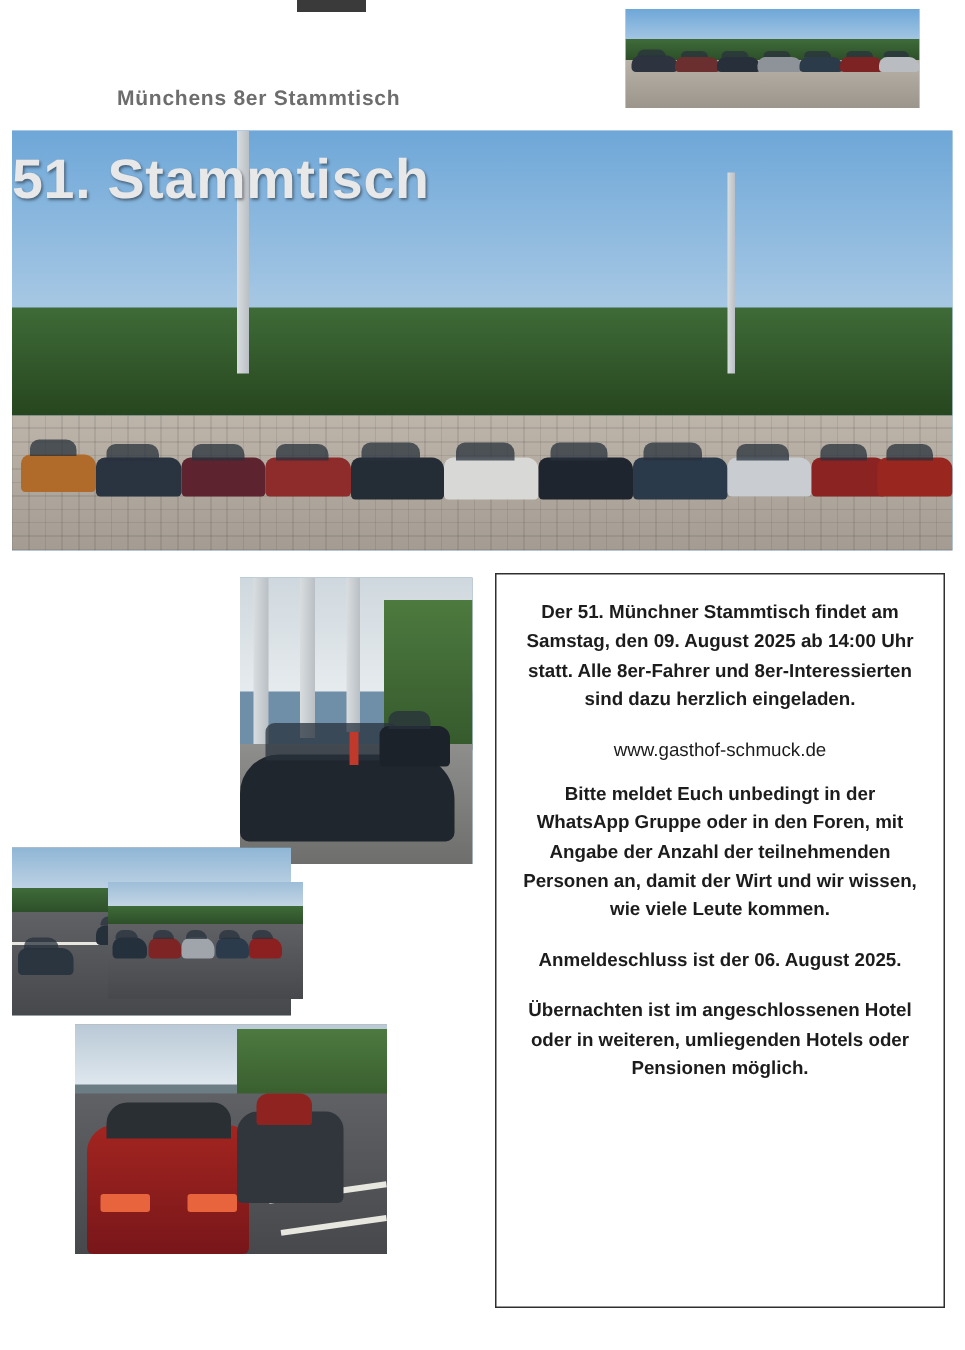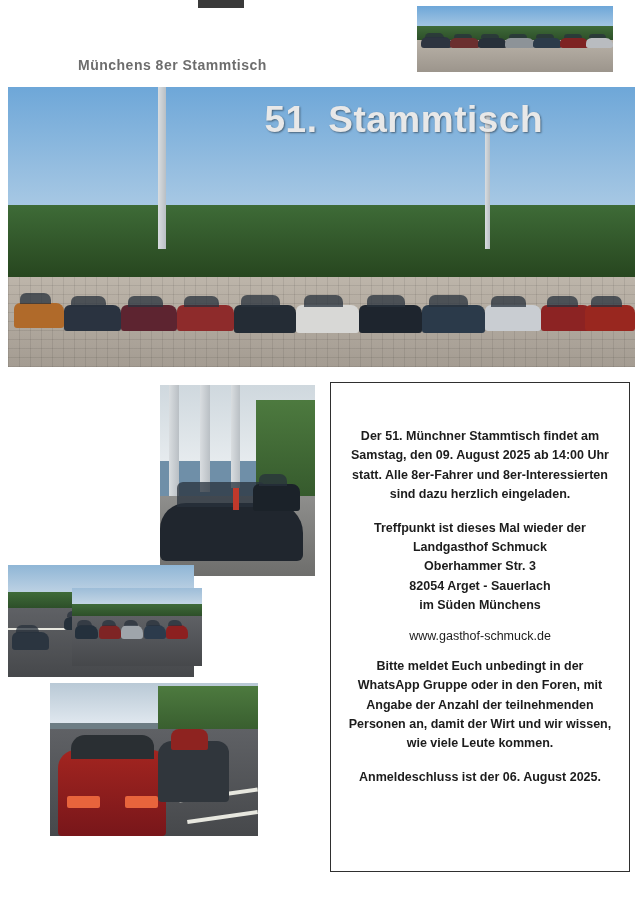--- a/index.html
+++ b/index.html
@@ -56,21 +56,21 @@
     width: 627px;
     height: 280px;
     overflow: hidden;
     background: #7fa8cf;
   }
   .hero-title-wrap {
     position: absolute;
     left: 0;
     top: 12px;
     width: 535px;
-    text-align: right;
+    text-align: left;
     z-index: 5;
     pointer-events: none;
   }
   .hero-line {
     font-size: 37px;
     font-weight: bold;
     color: #e8e8e8;
     line-height: 1.15;
     text-shadow: 1px 1px 2px rgba(0,0,0,0.45);
     letter-spacing: 0.5px;
@@ -123,21 +123,21 @@
   
   .info-box {
     position: absolute;
     left: 330px;
     top: 382px;
     width: 300px;
     height: 490px;
     border: 1px solid #2f2f2f;
     box-sizing: border-box;
     background: #ffffff;
-    padding: 44px 16px 10px 16px;
+    padding: 16px 16px 10px 16px;
   }
   .info-para {
     font-size: 12.5px;
     font-weight: bold;
     color: #1c1c1c;
     text-align: center;
     line-height: 1.55;
     margin: 0 0 14px 0;
   }
   .info-para.tight { margin-bottom: 12px; }
@@ -295,27 +295,21 @@
   <div style="position:absolute; left:36%; top:74%; width:16%; height:8%; background:#e8643c; border-radius:2px;"></div>
 
   <div style="position:absolute; left:52%; top:38%; width:34%; height:40%; background:#30363c; border-radius:14px 12px 4px 4px;"></div>
 
   <div style="position:absolute; left:58%; top:30%; width:18%; height:14%; background:#8e2320; border-radius:8px 8px 2px 2px;"></div>
 </div>
 
 <div class="info-box">
   <p class="info-para">Der 51. Münchner Stammtisch findet am Samstag, den 09. August 2025 ab 14:00 Uhr statt. Alle 8er-Fahrer und 8er-Interessierten sind dazu herzlich eingeladen.</p>
 
-  <p class="info-para tight">
-    <span>Treffpunkt ist dieses Mal wieder der</span><br>
-    <span>Landgasthof Schmuck</span><br>
-    <span>Oberhammer Str. 3</span><br>
-    <span>82054 Arget - Sauerlach</span><br>
-    <span>im Süden Münchens</span>
-  </p>
 
   <p class="info-link">www.gasthof-schmuck.de</p>
 
   <p class="info-para">Bitte meldet Euch unbedingt in der WhatsApp Gruppe oder in den Foren, mit Angabe der Anzahl der teilnehmenden Personen an, damit der Wirt und wir wissen, wie viele Leute kommen.</p>
 
   <p class="info-para">Anmeldeschluss ist der 06. August 2025.</p>
 
+  <p class="info-para">Übernachten ist im angeschlossenen Hotel oder in weiteren, umliegenden Hotels oder Pensionen möglich.</p>
 </div>
 
 </body></html>

